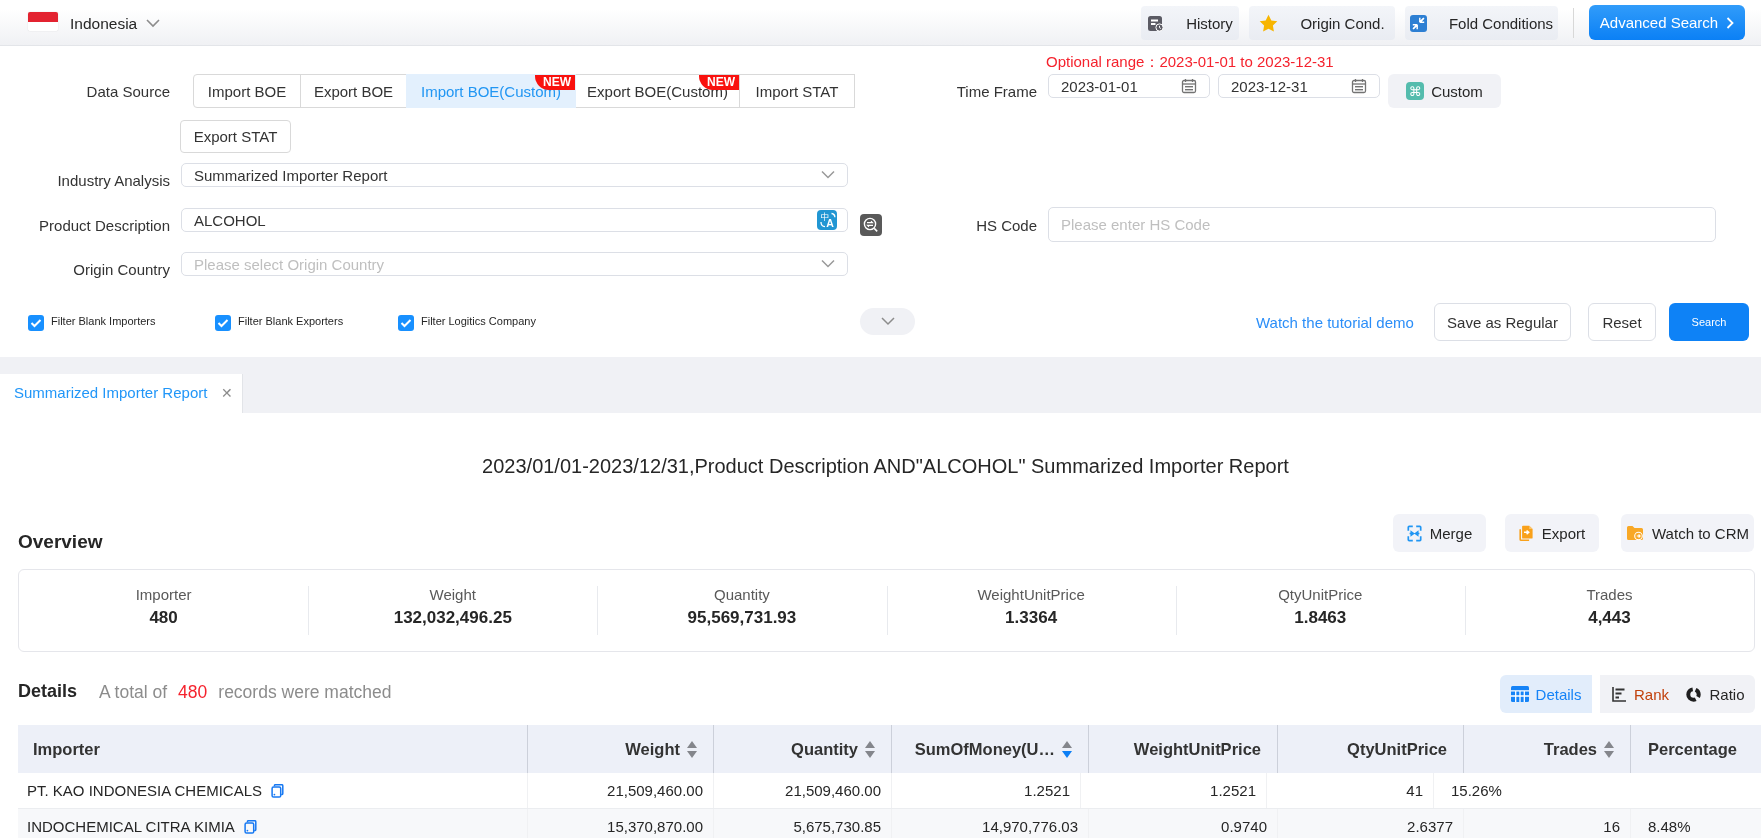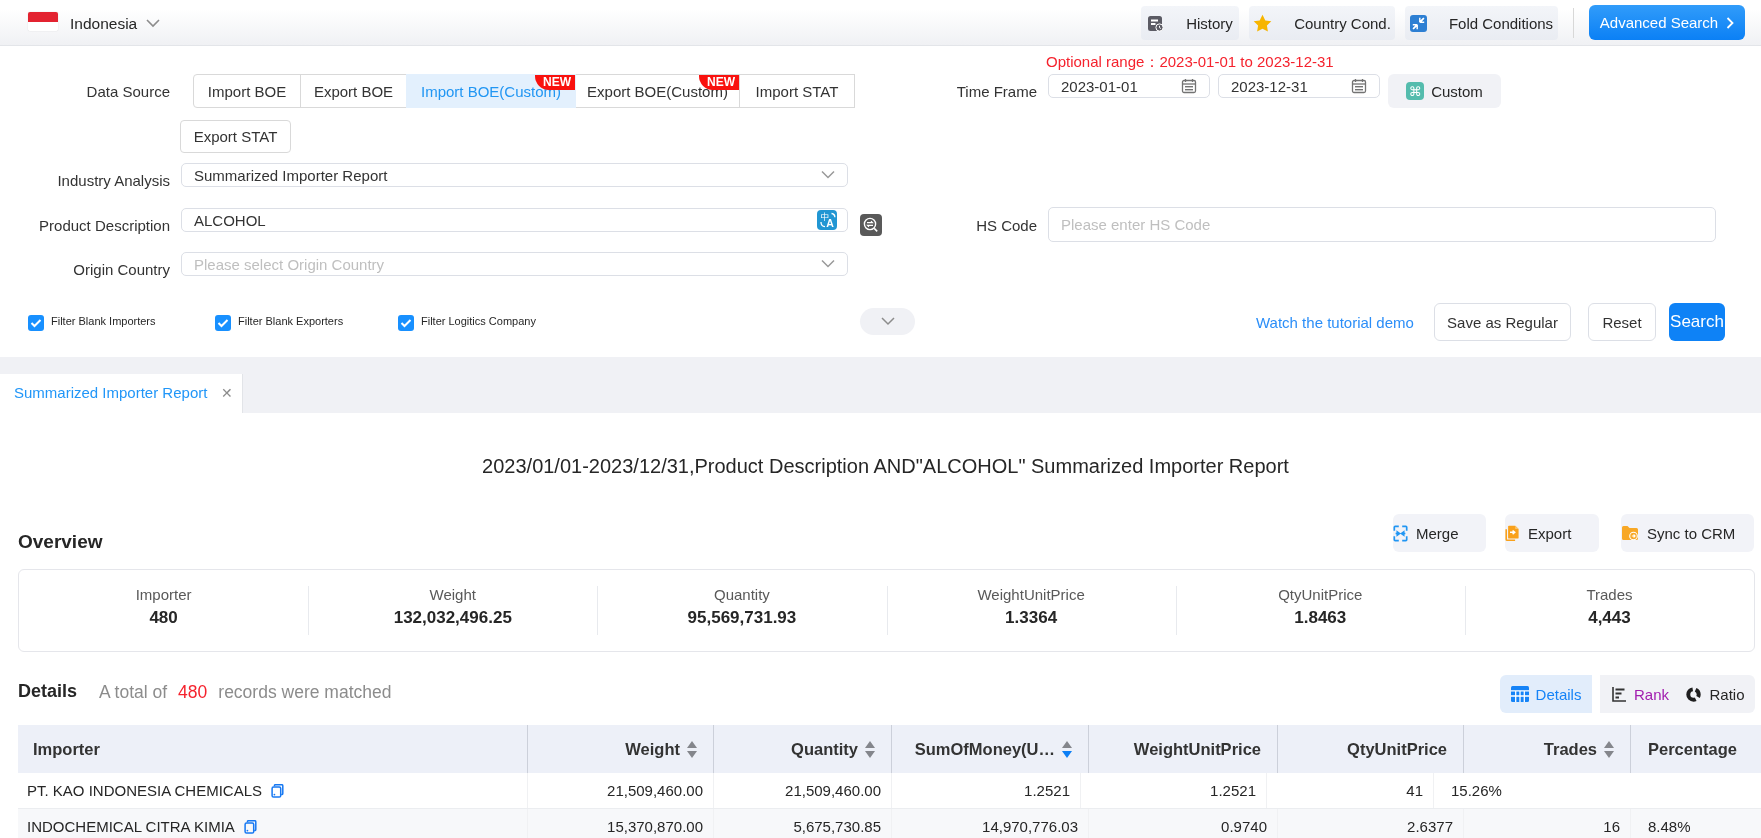--- a/index.html
+++ b/index.html
@@ -27,31 +27,31 @@
 .new { position:absolute; right:0px; top:0px; background:#f9110e; color:#fff; font-size:12px; font-weight:bold; height:15px; line-height:15px; padding:0 4px 0 8px; border-radius:0 0 0 14px; }
 .inp { position:absolute; height:24px; border:1px solid #dcdfe6; border-radius:5px; background:#fff; font-size:15px; color:#333; display:flex; align-items:center; padding:0 12px; }
 .ph { color:#bfbfbf; }
 .chev { position:absolute; right:12px; top:50%; transform:translateY(-50%); }
 
 .cb { position:absolute; width:16px; height:16px; background:#1890ff; border-radius:3px; }
 .cbl { position:absolute; font-size:11px; color:#262626; }
 #collapsepill { position:absolute; left:860px; top:261px; width:55px; height:27px; border-radius:14px; background:#f0f1f5; display:flex; align-items:center; justify-content:center; }
 #tutorial { position:absolute; left:1256px; top:267px; font-size:15px; color:#2b8ef8; }
 .fbtn { position:absolute; top:256px; height:38px; border:1px solid #dcdfe6; border-radius:6px; background:#fff; font-size:15px; color:#333; display:flex; align-items:center; justify-content:center; }
-#searchbtn { position:absolute; left:1669px; top:256px; width:56px; height:38px; border-radius:6px; background:#0e82f6; color:#fff; font-size:17px; display:flex; align-items:center; justify-content:center; }
+#searchbtn { position:absolute; left:1669px; top:256px; width:80px; height:38px; border-radius:6px; background:#0e82f6; color:#fff; font-size:11px; display:flex; align-items:center; justify-content:center; }
 
 #tabstrip { position:absolute; left:0; top:357px; width:1761px; height:56px; background:#f0f1f5; }
 #tab { position:absolute; left:0; top:17px; width:243px; height:39px; background:#fff; border-right:1px solid #e2e4e8; }
 #tab .t { position:absolute; left:14px; top:10px; font-size:15px; color:#2196f8; }
 #tab .x { position:absolute; left:221px; top:11px; font-size:14px; color:#8c8c8c; }
 
 #content { position:absolute; left:0; top:413px; width:1761px; height:425px; background:#fff;padding-left:32px; }
 #title { position:absolute; left:5px; top:42px; width:1761px; text-align:center; font-size:20px; color:#262626; }
 #ovh { position:absolute; left:18px; top:118px; font-size:19px; font-weight:bold; color:#262626; }
-.obtn { position:absolute; top:101px; height:38px; background:#f2f3f8; border-radius:6px; display:flex; align-items:center; justify-content:flex-start; gap:8px; font-size:15px; color:#262626; }
+.obtn { position:absolute; top:101px; height:38px; background:#f2f3f8; border-radius:6px; display:flex; align-items:center; justify-content:center; gap:8px; font-size:15px; color:#262626; }
 #stats { position:absolute; left:18px; top:156px; width:1737px; height:83px; border:1px solid #e5e6eb; border-radius:6px; display:flex; }
 .st { flex:1; position:relative; text-align:center; }
 .st + .st:before { content:""; position:absolute; left:0; top:16px; bottom:16px; width:1px; background:#e8eaee; }
 .st .l { margin-top:16px; font-size:15px; color:#595959; }
 .st .v { margin-top:5px; font-size:17px; font-weight:bold; color:#262626; }
 #dets { position:absolute; left:18px; top:268px; font-size:18px; font-weight:bold; color:#262626; }
 #detsub { position:absolute; left:99px; top:269px; font-size:17.5px; color:#8c8c8c; }
 #detsub b { color:#f5222d; font-weight:normal; padding:0 11px; }
 .vbtn { position:absolute; top:262px; height:38px; display:flex; align-items:center; justify-content:center; gap:7px; font-size:15px; }
 
@@ -90,21 +90,21 @@
         <rect x="4" y="8" width="4.5" height="2" fill="#fff"></rect>
         <circle cx="12.5" cy="12.5" r="3.6" fill="#5b5b64" stroke="#fff" stroke-width="1"></circle>
         <path d="M12.5 10.8v1.9l1.4.8" stroke="#fff" stroke-width="1" fill="none"></path>
       </svg>
     <span>History</span>
   </div>
   <div class="tbtn" style="left:1249px;width:146px">
     <svg width="19" height="18" viewBox="0 0 19 18">
         <path d="M9.5 0.8l2.8 5.6 6 .9-4.4 4.3 1 6-5.4-2.9-5.4 2.9 1-6L.7 7.3l6-.9z" fill="#f7b500"></path>
       </svg>
-    <span>Country Cond.</span>
+    <span>Origin Cond.</span>
   </div>
   <div class="tbtn" style="left:1405px;width:153px">
     <svg width="17" height="17" viewBox="0 0 17 17">
         <rect width="17" height="17" rx="3" fill="#2d7fd3"></rect>
         <path d="M7.2 9.8v4.4m0-4.4H2.8m4.4 0L3 14M9.8 7.2V2.8m0 4.4h4.4M9.8 7.2L14 3" stroke="#fff" stroke-width="1.4" fill="none"></path>
         <path d="M7.2 9.8l-3.4 3.4M9.8 7.2l3.4-3.4" stroke="#fff" stroke-width="1.4"></path>
         <path d="M4.6 9.8h2.6v2.6zM12.4 7.2H9.8V4.6z" fill="#fff"></path>
       </svg>
     <span>Fold Conditions</span>
   </div>
@@ -235,21 +235,21 @@
         <path d="M5 7.3h4.2M7.6 5.5l2.2 1.8-2.2 1.8" stroke="#fff" stroke-width="1.4" fill="none"></path>
       </svg>
     <span>Export</span>
   </div>
   <div class="obtn" style="left:1621px;width:133px">
     <svg width="18" height="16" viewBox="0 0 18 16">
         <path d="M1 2.5A1.5 1.5 0 0 1 2.5 1h4l2 2h7A1.5 1.5 0 0 1 17 4.5v9A1.5 1.5 0 0 1 15.5 15h-13A1.5 1.5 0 0 1 1 13.5z" fill="#f8a826"></path>
         <circle cx="12.5" cy="11" r="3.8" fill="#f8a826" stroke="#fff" stroke-width="1.1"></circle>
         <path d="M10.8 11h3.2m-1.4-1.5l1.5 1.5-1.5 1.5" stroke="#fff" stroke-width="1.1" fill="none"></path>
       </svg>
-    <span>Sync to CRM</span>
+    <span>Watch to CRM</span>
   </div>
   <div id="stats">
     <div class="st">
         <div class="l">Importer</div>
         <div class="v">480</div>
       </div>
     <div class="st">
         <div class="l">Weight</div>
         <div class="v">132,032,496.25</div>
       </div>
@@ -272,21 +272,21 @@
   </div>
   <div id="dets">Details</div>
   <div id="detsub">A total of<b>480</b>records were matched</div>
   <div class="vbtn" style="left:1500px;width:92px;background:#e2edfb;color:#1583f7;border-radius:6px 0 0 6px">
     <svg width="18" height="16" viewBox="0 0 18 16">
         <rect width="18" height="16" rx="1.5" fill="#1583f7"></rect>
         <path d="M0 4.8h18M0 10h18M4.7 4.8V16M9 4.8V16M13.3 4.8V16" stroke="#fff" stroke-width="1.3"></path>
       </svg>
     <span>Details</span>
   </div>
-  <div class="vbtn" style="left:1600px;width:81px;background:#f1f2f6;color:#a21caf">
+  <div class="vbtn" style="left:1600px;width:81px;background:#f1f2f6;color:#c2410c">
     <svg width="15" height="15" viewBox="0 0 15 15">
         <path d="M1 0v14h13" stroke="#333" stroke-width="1.6" fill="none"></path>
         <rect x="3.5" y="1.5" width="9" height="2" fill="#333"></rect>
         <rect x="3.5" y="5.5" width="6" height="2" fill="#333"></rect>
         <rect x="3.5" y="9.5" width="3.5" height="2" fill="#333"></rect>
       </svg>
     <span>Rank</span>
   </div>
   <div class="vbtn" style="left:1675px;width:80px;background:#f1f2f6;color:#262626;border-radius:0 6px 6px 0">
     <svg width="17" height="17" viewBox="0 0 17 17">

